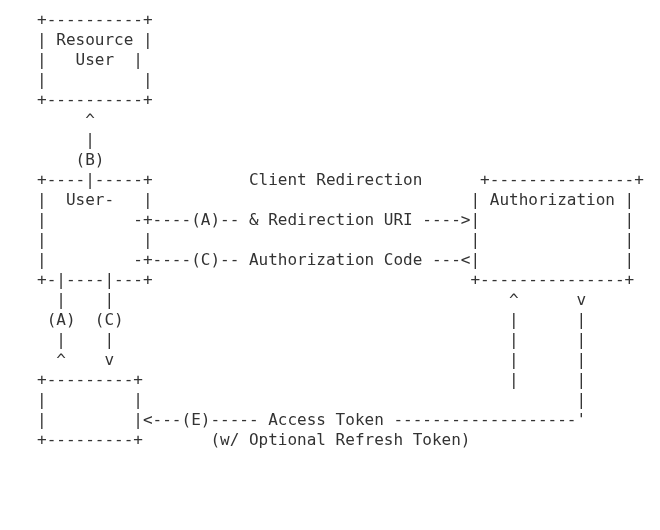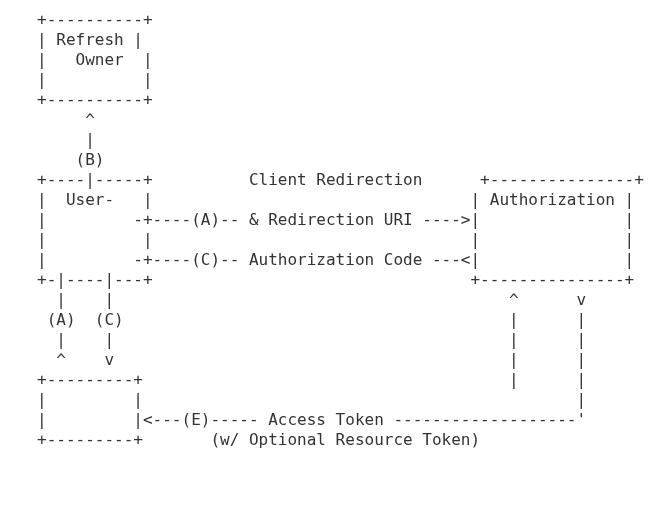--- a/index.html
+++ b/index.html
@@ -27,35 +27,35 @@
     white-space: pre;
     height: 20px;
   }
 </style>
 </head>
 <body>
 
 <div class="canvas">
   <div class="ascii">
     <div class="line">+----------+</div>
-    <div class="line">| Refresh |</div>
-    <div class="line">|   Owner  |</div>
+    <div class="line">| Resource |</div>
+    <div class="line">|   User  |</div>
     <div class="line">|          |</div>
     <div class="line">+----------+</div>
     <div class="line">     ^</div>
     <div class="line">     |</div>
     <div class="line">    (B)</div>
     <div class="line">+----|-----+          Client Redirection      +---------------+</div>
     <div class="line">|  User-   |                                 | Authorization |</div>
     <div class="line">|         -+----(A)-- &amp; Redirection URI ----&gt;|               |</div>
     <div class="line">|          |                                 |               |</div>
     <div class="line">|         -+----(C)-- Authorization Code ---&lt;|               |</div>
     <div class="line">+-|----|---+                                 +---------------+</div>
     <div class="line">  |    |                                         ^      v</div>
     <div class="line"> (A)  (C)                                        |      |</div>
     <div class="line">  |    |                                         |      |</div>
     <div class="line">  ^    v                                         |      |</div>
     <div class="line">+---------+                                      |      |</div>
     <div class="line">|         |                                             |</div>
     <div class="line">|         |&lt;---(E)----- Access Token -------------------'</div>
-    <div class="line">+---------+       (w/ Optional Resource Token)</div>
+    <div class="line">+---------+       (w/ Optional Refresh Token)</div>
   </div>
 </div>
 
 </body></html>

